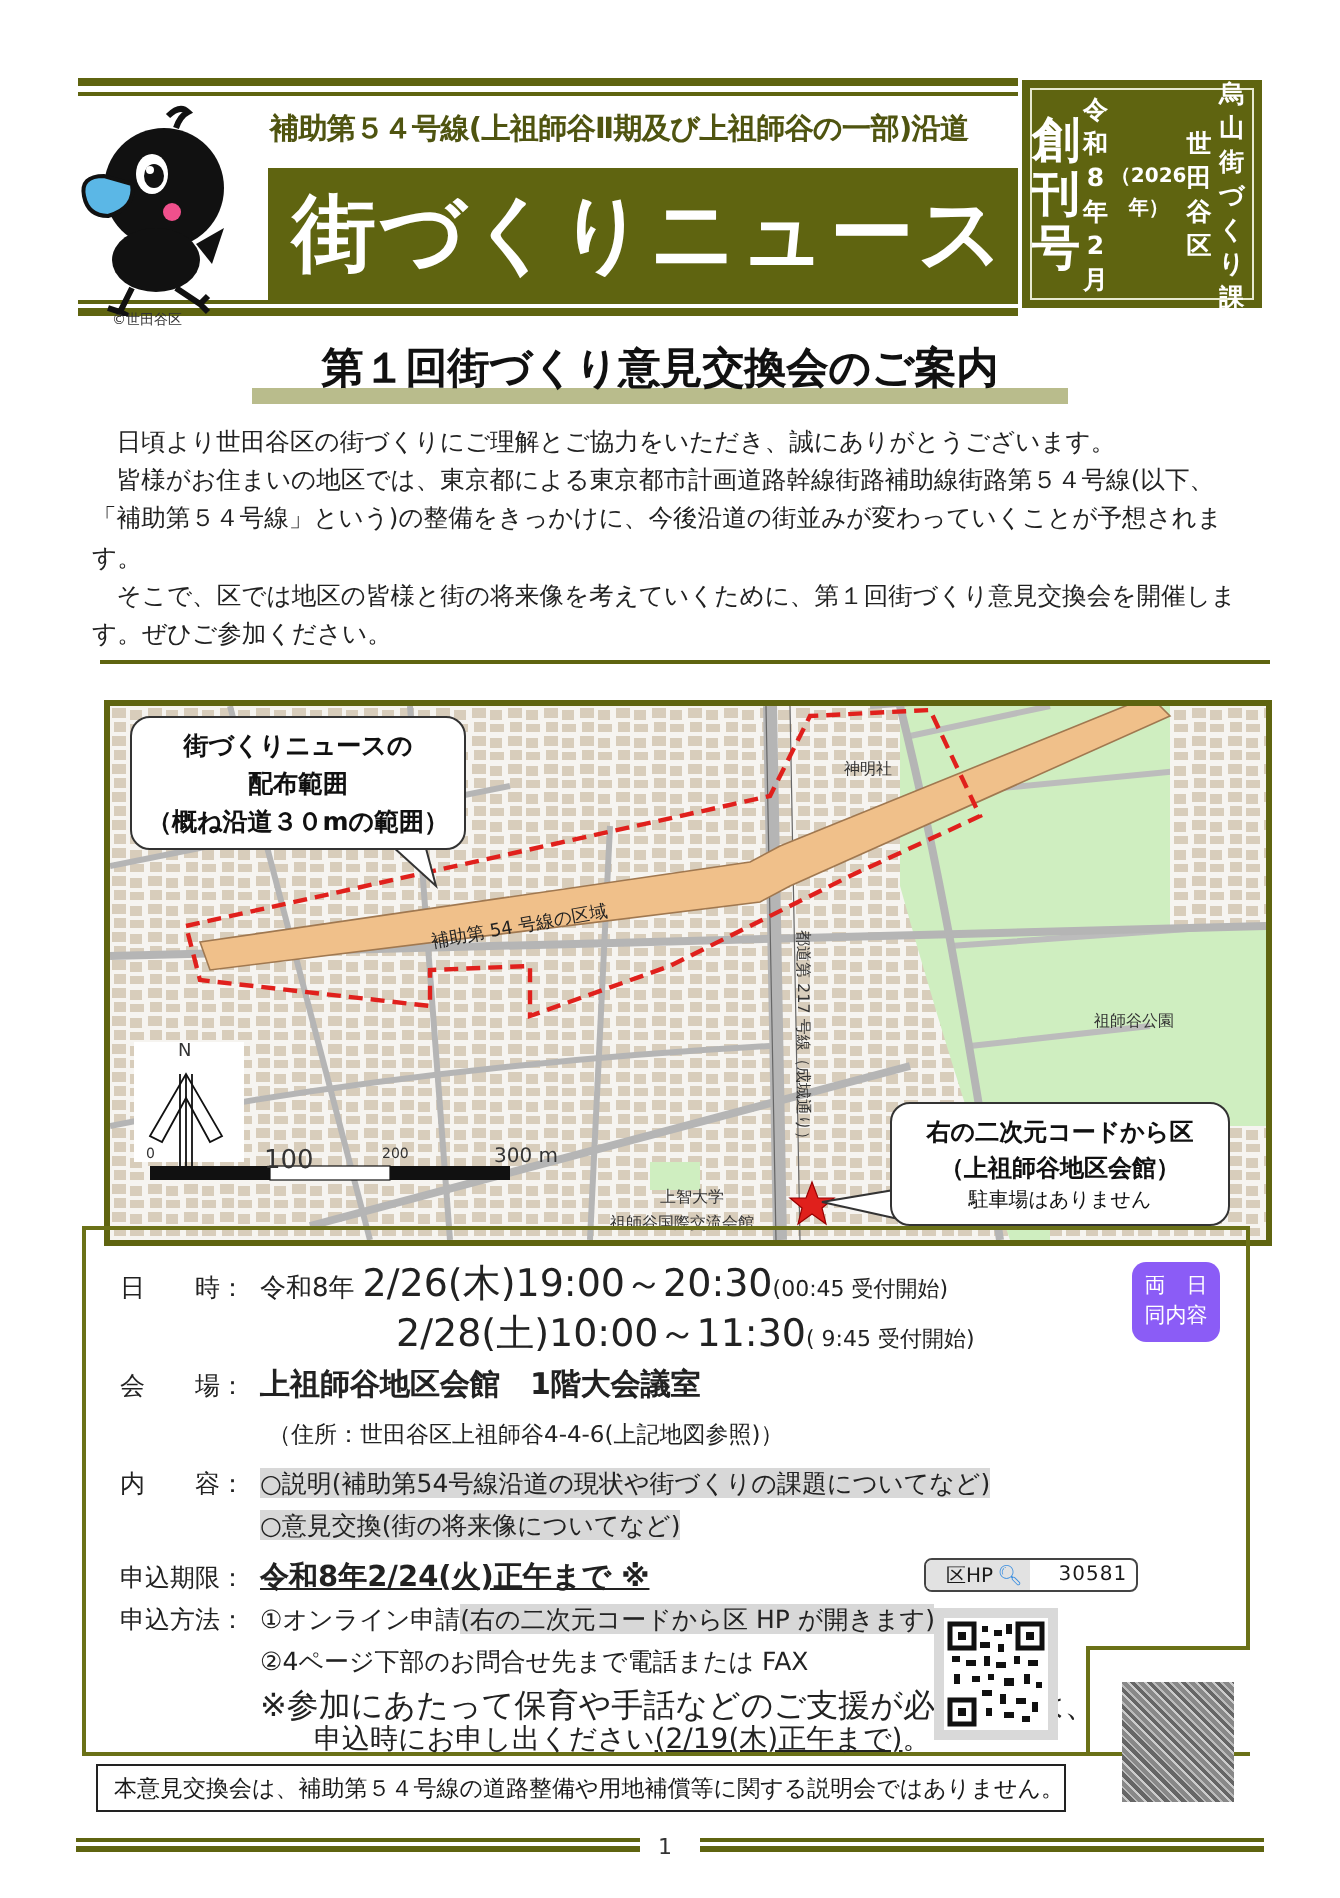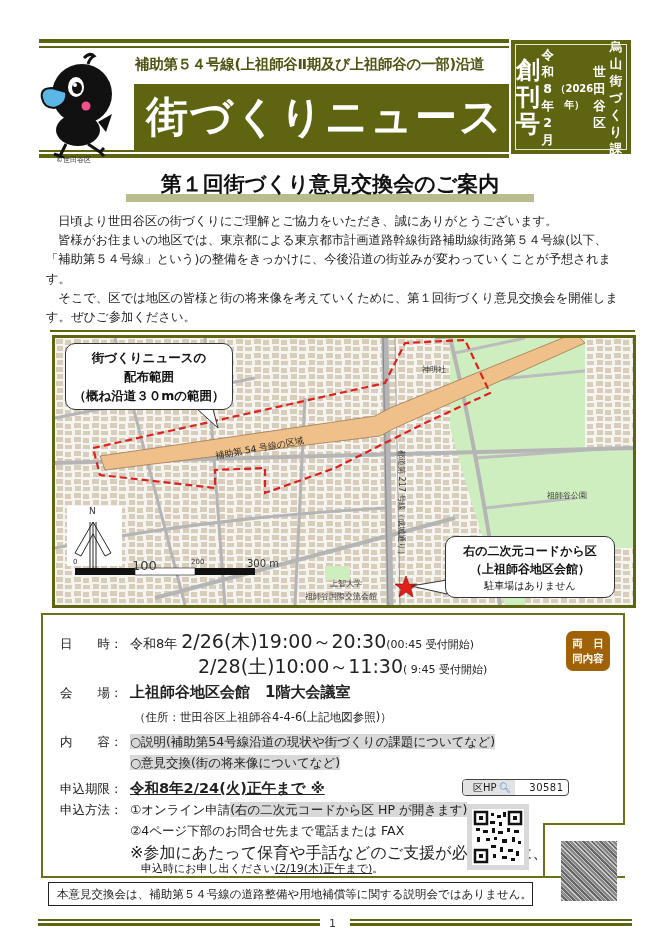--- a/index.html
+++ b/index.html
@@ -20,34 +20,34 @@
   .issue-box .md { font-size: 12.5px; font-weight: bold; line-height: 17px; }
   .issue-box .sm { font-size: 10px; font-weight: bold; line-height: 16px; }
   
   .headline { position: absolute; left: 125px; top: 170px; width: 410px; text-align: center; font-size: 21px; font-weight: bold; color: #111; }
   .headline-underline { position: absolute; left: 126px; top: 194px; width: 408px; height: 8px; background: #b9bc8c; }
   .headline span { position: relative; z-index: 1; }
   .intro { position: absolute; left: 46px; top: 212px; width: 580px; font-size: 12.3px; line-height: 19.2px; color: #222; }
   .intro p { text-indent: 1em; }
   .intro-rule { position: absolute; left: 50px; top: 330px; width: 585px; height: 2px; background: #5f6410; }
   
-  .map { position: absolute; left: 52px; top: 335px; width: 584px; height: 273px; border: 3px solid #5f6410; overflow: hidden; background: #fde047; }
+  .map { position: absolute; left: 52px; top: 350px; width: 584px; height: 273px; border: 3px solid #5f6410; overflow: hidden; background: #fde047; }
   .map svg { position: absolute; left: 0; top: 0; }
   .callout { position: absolute; background: #fff; border: 1.5px solid #333; border-radius: 10px; text-align: center; font-weight: bold; color: #111; }
   .map-label { position: absolute; font-size: 8px; color: #333; white-space: nowrap; }
   
   .info { position: absolute; left: 41px; top: 613px; width: 584px; height: 265px; border: 2px solid #6b7118; border-right: none; }
   .info-right-line { position: absolute; left: 623px; top: 613px; width: 2px; height: 211px; background: #6b7118; }
   .info-step-h { position: absolute; left: 543px; top: 823px; width: 82px; height: 2px; background: #6b7118; }
   .info-step-v { position: absolute; left: 543px; top: 823px; width: 2px; height: 55px; background: #6b7118; }
   .row { position: absolute; left: 60px; white-space: nowrap; font-size: 12.5px; color: #222; }
   .lbl { display: inline-block; width: 70px; }
   .dt-big { font-size: 19px; font-weight: 500; }
   .dt-note { font-size: 11px; }
-  .badge { position: absolute; left: 566px; top: 631px; width: 44px; height: 40px; background: #a16207; color: #fff; border-radius: 7px; font-size: 10.5px; font-weight: bold; text-align: center; line-height: 15px; padding-top: 5px; }
+  .badge { position: absolute; left: 566px; top: 631px; width: 44px; height: 40px; background: #8b5cf6; color: #fff; border-radius: 7px; font-size: 10.5px; font-weight: normal; text-align: center; line-height: 15px; padding-top: 5px; }
   .hl { background: #d8d8d8; }
   .hp-box { position: absolute; left: 462px; top: 779px; width: 107px; height: 17px; border: 1.5px solid #444; border-radius: 4px; font-size: 10px; display: flex; align-items: center; }
   .hp-left { background: #e2e2e2; height: 100%; display: flex; align-items: center; padding: 0 4px 0 10px; border-radius: 3px 0 0 3px; }
   .hp-num { padding-left: 14px; letter-spacing: 0.5px; }
   .qr { position: absolute; background: #fff; }
   .qr-frame { position: absolute; left: 467px; top: 804px; width: 62px; height: 66px; background: #d9d9d9; }
   .notice { position: absolute; left: 48px; top: 882px; width: 485px; height: 24px; border: 1.5px solid #222; font-size: 11.5px; display: flex; align-items: center; padding-left: 8px; white-space: nowrap; }
   .footer-line { position: absolute; height: 2px; background: #5f6410; }
   .page-num { position: absolute; left: 329px; top: 917px; font-size: 11px; color: #333; }
   u { text-decoration: underline; }
@@ -225,21 +225,21 @@
       <span style="color:#3a8ee0;margin-left:2px;">🔍︎</span>
     </span>
   <span class="hp-num">30581</span>
 </div>
 
 <div class="row" style="top:802px;">
   <span class="lbl">申込方法：</span><span>①オンライン申請</span><span class="hl">(右の二次元コードから区 HP が開きます)</span>
 </div>
 <div class="row" style="top:823px;left:130px;">②4ページ下部のお問合せ先まで電話または FAX</div>
 <div class="row" style="top:843px;left:130px;font-size:16px;">※参加にあたって保育や手話などのご支援が必要な方は、</div>
-<div class="row" style="top:861px;left:141px;font-size:11px;">
+<div class="row" style="top:861px;left:157px;font-size:14px;">
   <span>申込時にお申し出ください</span><u>(2/19(木)正午まで)</u><span>。</span>
 </div>
 
 <div class="qr-frame"></div>
 <div class="qr" style="left:472px;top:809px;width:52px;height:56px;">
   <svg width="52" height="56" viewBox="0 0 52 56">
     <rect width="52" height="56" fill="#fff"></rect>
     <rect x="3" y="3" width="12" height="12" fill="none" stroke="#111" stroke-width="2.5"></rect>
       <rect x="7" y="7" width="4" height="4" fill="#111"></rect>
     <rect x="37" y="3" width="12" height="12" fill="none" stroke="#111" stroke-width="2.5"></rect>

